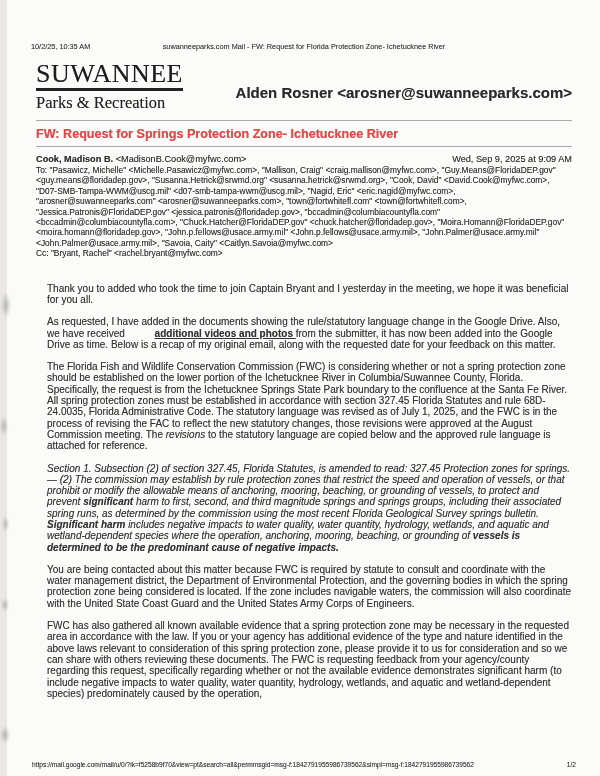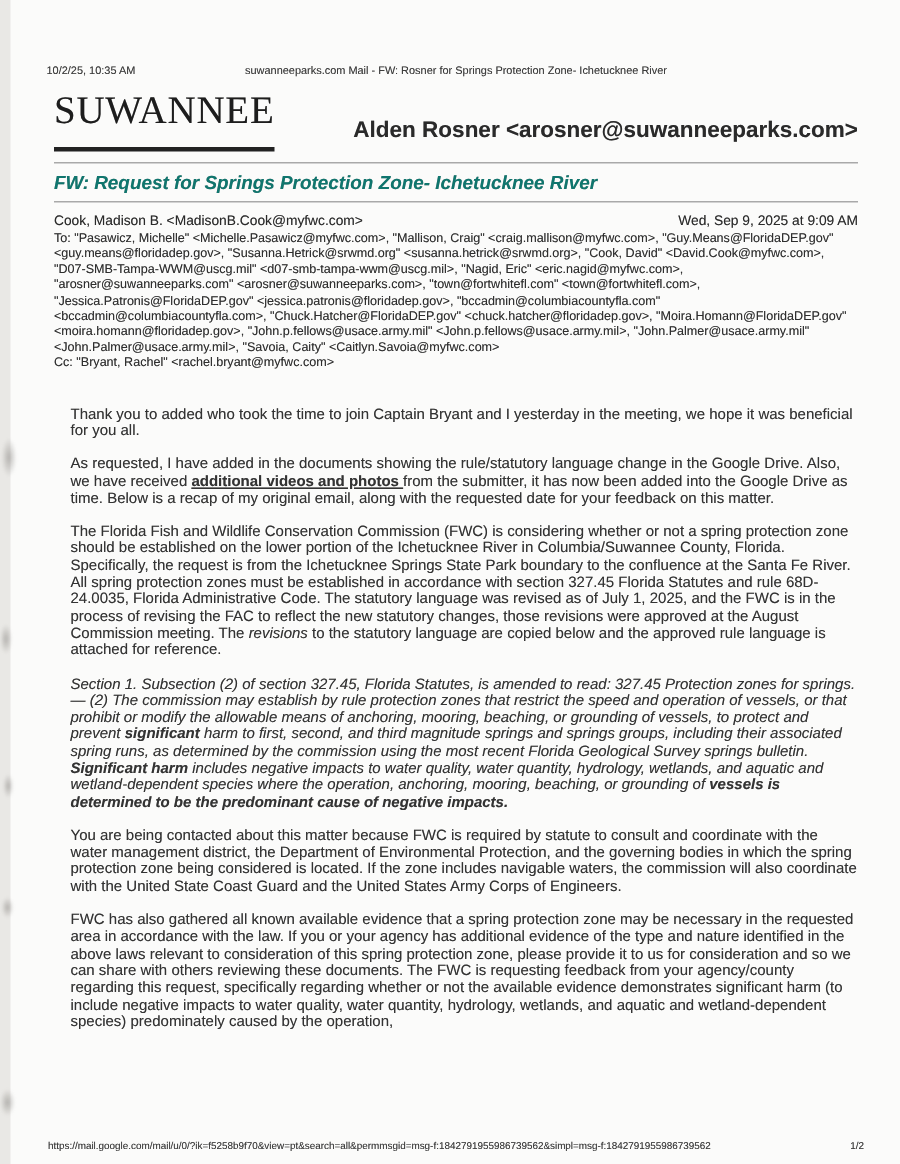--- a/index.html
+++ b/index.html
@@ -17,36 +17,36 @@
     filter:blur(1px); }
   .content { position:absolute; left:36px; right:28px; top:24px; }
 
   .print-header { position:relative; height:10px; font-size:7.3px; color:#3c3c3c;margin-top:18px; }
   .ph-date  { position:absolute; left:-5px; top:0; white-space:nowrap; }
   .ph-title { position:absolute; left:0; right:0; text-align:center; white-space:nowrap; }
 
   .masthead { display:flex; justify-content:space-between; align-items:center; margin-top:9px; }
   .logo-line1 { font-family:"Liberation Serif", serif; font-size:26px; line-height:1;
     color:#1d1d1d; letter-spacing:.5px; border-bottom:3px solid #222;
-    padding-bottom:11px; display:inline-block; }
+    padding-bottom:1px; display:inline-block; }
   .logo-line2 { font-family:"Liberation Serif", serif; font-size:16.5px; color:#222; margin-top:2px; }
   .account { font-weight:bold; font-size:15px; color:#2a2a2a; align-self:center; margin-top:10px; }
 
   hr.rule { border:none; border-top:1px solid #a9a9a9; margin:7px 0 0; }
-  .subject { font-size:12.6px; font-weight:bold; color:#0f766e; margin:6px 0 5px;font-style:italic; }
+  .subject { font-size:12.6px; font-weight:bold; color:#ef4444; margin:6px 0 5px; }
 
   .from-row { display:flex; justify-content:space-between; margin-top:7px;
     font-size:9.2px; color:#2b2b2b; }
-  .from-name { font-weight:normal; }
+  .from-name { font-weight:bold; }
   .to-block, .cc-line { font-size:8.4px; line-height:10.4px; color:#2e2e2e; }
   .to-block { margin-top:1px; }
 
   .email-body { margin:24px 0 0 11px; font-size:10px; line-height:11.3px; color:#333; }
   .email-body p { margin:0 0 11px; }
-  .bu { font-weight:bold; text-decoration:underline; }
+  .bu { font-weight:bold; text-decoration:underline;margin-left:27px; }
   .it { font-style:italic; }
   .statute { font-style:italic; }
   .statute b { font-weight:bold; }
 
   .page-footer { position:absolute; left:32px; right:24px; bottom:8px;
     display:flex; justify-content:space-between; font-size:6.6px; color:#3a3a3a; }
 </style>
 </head>
 <body>
 
@@ -54,26 +54,27 @@
 <div class="smudge" style="left:1px; top:292px; width:10px; height:26px;"></div>
 <div class="smudge" style="left:0; top:416px; width:8px; height:20px;"></div>
 <div class="smudge" style="left:2px; top:516px; width:7px; height:16px;"></div>
 <div class="smudge" style="left:1px; top:598px; width:8px; height:14px;"></div>
 <div class="smudge" style="left:0; top:726px; width:10px; height:18px;"></div>
 
 <div class="content">
 
   <div class="print-header">
     <span class="ph-date">10/2/25, 10:35 AM</span>
-    <span class="ph-title">suwanneeparks.com Mail - FW: Rosner for Springs Protection Zone- Ichetucknee River</span>
+    <span class="ph-title">suwanneeparks.com Mail - FW: Request for Florida Protection Zone- Ichetucknee River</span>
   </div>
 
   <div class="masthead">
     <div class="logo">
       <span class="logo-line1">SUWANNEE</span>
+      <div class="logo-line2">Parks &amp; Recreation</div>
     </div>
     <div class="account">Alden Rosner &lt;arosner@suwanneeparks.com&gt;</div>
   </div>
 
   <hr class="rule">
 
   <div class="subject">FW: Request for Springs Protection Zone- Ichetucknee River</div>
 
   <hr class="rule" style="margin-top:0;">
 

